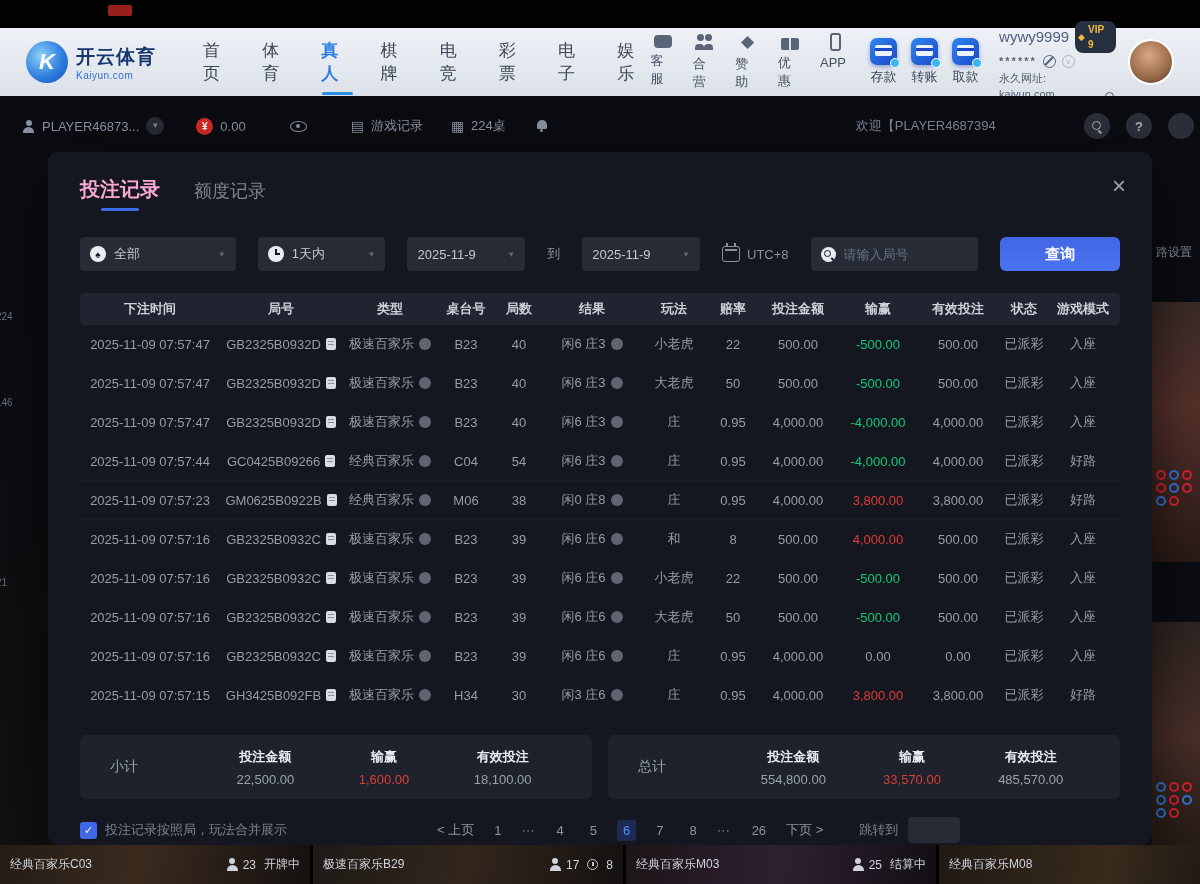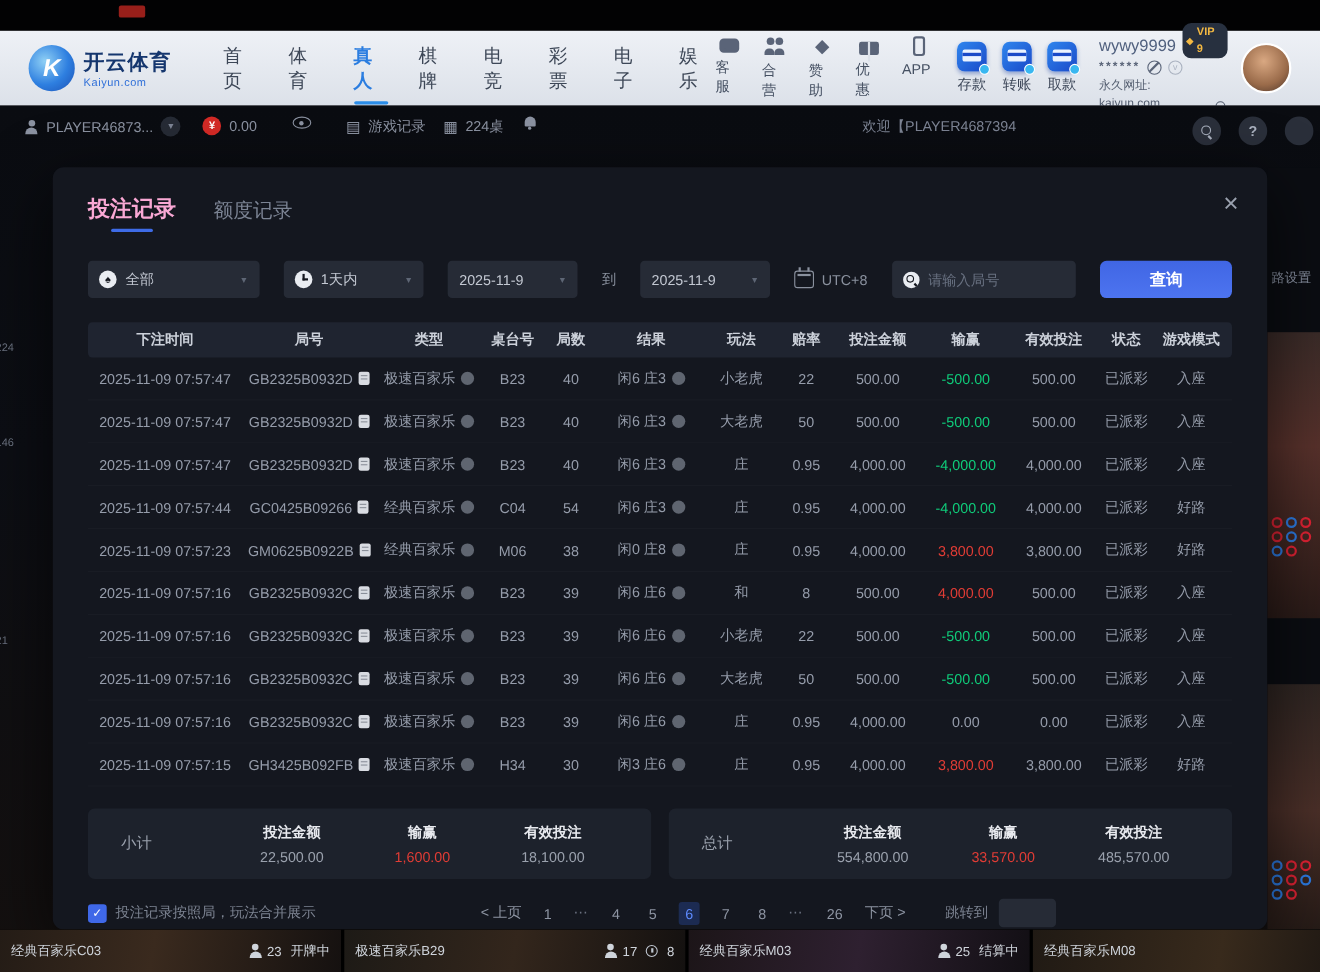--- a/index.html
+++ b/index.html
@@ -35,39 +35,39 @@
 .gift-i::after{content:"";position:absolute;top:0;left:8px;width:2px;height:18px;background:#dce1e9}
 .phone-i{border:2px solid currentColor;border-radius:3px;width:11px;height:18px;margin-left:4px}
 .wallet{display:flex;gap:14px;margin:0 20px 0 24px}
 .wa{display:flex;flex-direction:column;align-items:center;gap:3px;cursor:pointer}
 .wa .lbl{font-size:13px;color:#3c4658;font-weight:normal}
 .wtile{width:27px;height:27px;border-radius:7px;background:linear-gradient(135deg,#2f86ee,#1a49c8);position:relative;box-shadow:0 2px 4px rgba(20,60,160,.4)}
 .wtile::before{content:"";position:absolute;left:5px;top:7px;width:17px;height:11px;background:#eaf2ff;border-radius:2px}
 .wtile::after{content:"";position:absolute;left:5px;top:10px;width:17px;height:3px;background:#1a49c8}
 .wtile .badge{position:absolute;right:-3px;bottom:-3px;width:10px;height:10px;border-radius:50%;background:#39b7f0;border:1px solid #fff}
 .userblock{font-size:11px;color:#6a7488;margin-right:12px;line-height:1.5}
-.u-row1{display:flex;align-items:flex-end;gap:6px}
+.u-row1{display:flex;align-items:center;gap:6px}
 .u-name{font-size:15px;color:#50607e}
 .vip{display:inline-flex;align-items:center;background:#27303f;border-radius:8px;padding:1px 7px 1px 3px;gap:3px}
 .vip .vd{color:#f4b942;font-size:9px}
 .vip .vt{color:#f4b942;font-size:10px;font-weight:bold}
 .u-row2{display:flex;align-items:center;gap:6px;color:#5a6478}
 .u-masked{letter-spacing:2px;font-weight:bold;color:#5a6478}
 .eyeoff-i{width:13px;height:13px;border:1.5px solid currentColor;border-radius:50%;position:relative;display:inline-block}
 .eyeoff-i::after{content:"";position:absolute;left:-1px;top:4px;width:12px;height:1.5px;background:currentColor;transform:rotate(-45deg)}
 .circ-chk{width:13px;height:13px;border:1.5px solid #aab2c0;border-radius:50%;display:inline-block;color:#aab2c0;font-size:8px;text-align:center;line-height:11px}
 .u-row3{display:flex;align-items:flex-end;gap:3px;color:#535d6f}
 .mag-i{width:12px;height:12px;position:relative;display:inline-block}
 .mag-i::before{content:"";position:absolute;left:1px;top:1px;width:7px;height:7px;border:1.5px solid currentColor;border-radius:50%}
 .mag-i::after{content:"";position:absolute;right:1px;bottom:0;width:4px;height:1.5px;background:currentColor;transform:rotate(45deg)}
 .avatar{width:46px;height:46px;border-radius:50%;background:radial-gradient(circle at 45% 35%,#d9a882,#9a6b4a 60%,#4a3328);border:2px solid #fff;flex:none}
 
 
 .lobby{position:absolute;top:96px;left:0;right:0;bottom:0;background:linear-gradient(#0a0c11,#0c0e14 40%,#14100f)}
-.subbar{position:absolute;top:10px;left:0;right:0;height:40px;display:flex;align-items:flex-start;padding:0 22px;color:#8b92a1;font-size:13px;gap:6px}
+.subbar{position:absolute;top:10px;left:0;right:0;height:40px;display:flex;align-items:center;padding:0 22px;color:#8b92a1;font-size:13px;gap:18px}
 .sb-group{display:flex;align-items:center;gap:7px;cursor:pointer}
 .person-i{width:13px;height:13px;position:relative;display:inline-block}
 .person-i::before{content:"";position:absolute;top:0;left:3.5px;width:6px;height:6px;border-radius:50%;background:currentColor}
 .person-i::after{content:"";position:absolute;bottom:0;left:1px;width:11px;height:6px;border-radius:6px 6px 0 0;background:currentColor}
 .chip-down{width:18px;height:18px;border-radius:50%;background:#262b35;color:#7d8595;font-size:8px;text-align:center;line-height:18px}
 .coin{width:17px;height:17px;border-radius:50%;background:#d42a26;color:#fff;font-size:10px;font-weight:bold;text-align:center;line-height:17px}
 .eye-i{width:17px;height:11px;border:1.5px solid currentColor;border-radius:50%;position:relative;display:inline-block}
 .eye-i::after{content:"";position:absolute;left:5px;top:2.5px;width:4px;height:4px;border-radius:50%;background:currentColor}
 .glyph{font-size:14px;line-height:1}
 .bell-i{width:12px;height:12px;position:relative;display:inline-block}

